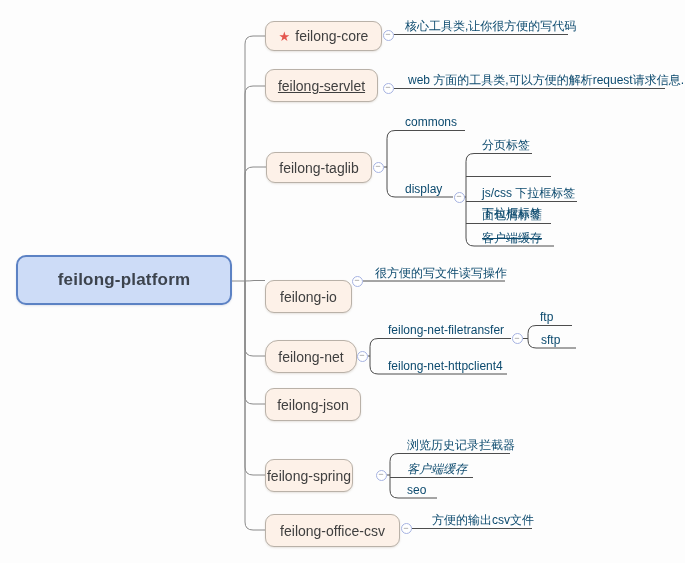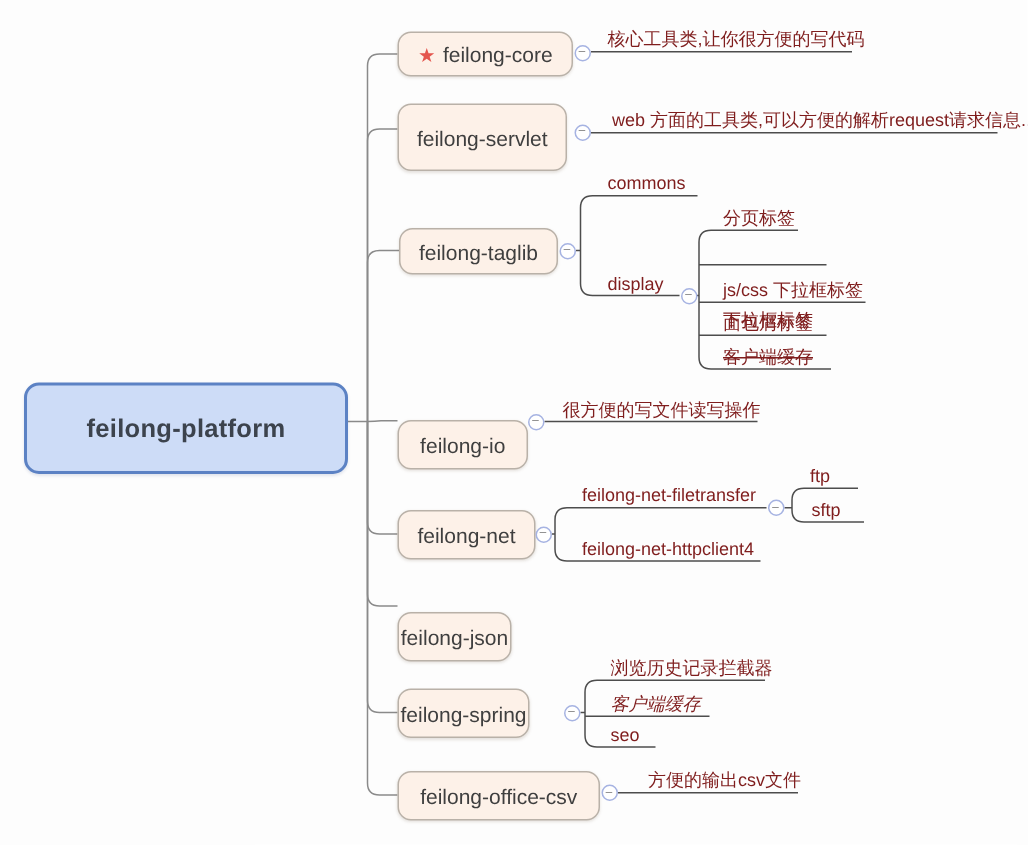--- a/index.html
+++ b/index.html
@@ -12,21 +12,21 @@
     font-size:14px;color:#3f3f3f;white-space:nowrap;box-sizing:border-box;
     box-shadow:0 1px 2px rgba(120,100,80,.18);cursor:default;
   }
   .node.root{
     background:#cddcf7;border:2px solid #5c82c4;border-radius:10px;
     font-weight:bold;font-size:17px;color:#3c434d;letter-spacing:.2px;
     box-shadow:0 1px 2px rgba(70,90,140,.15);
   }
   .star{font-size:13px;color:#e4564e;margin-right:5px;line-height:1;}
   .leaf{
-    position:absolute;z-index:3;font-size:12px;color:#7f1d1d;white-space:nowrap;line-height:13px;
+    position:absolute;z-index:3;font-size:12px;color:#0c4a6e;white-space:nowrap;line-height:13px;
   }
   .strike{text-decoration:line-through;text-decoration-thickness:1px;}
   .collapse{
     position:absolute;z-index:4;width:11px;height:11px;border-radius:50%;
     background:#ffffff;border:1px solid #a6b3e2;box-sizing:border-box;
     display:flex;align-items:center;justify-content:center;cursor:pointer;
   }
   .collapse span{font-size:9px;line-height:1;color:#8f8f8f;margin-top:-1px;}
 </style>
 </head>
@@ -72,46 +72,46 @@
       <path d="M572,325.5 H536 Q528,325.5 528,333.5 V340 Q528,348 536,348 H576"></path>
 
       <path d="M387,475 H390"></path>
       <path d="M510,453.5 H398 Q390,453.5 390,461.5 V490 Q390,498 398,498 H437"></path>
       <path d="M390,477.5 H473"></path>
 
       <path d="M412,528.5 H532"></path>
     </g>
   </svg>
 
-  <div class="node root" style="left:16px;top:255px;width:216px;height:61px;">
+  <div class="node root" style="left:16px;top:255px;width:216px;height:50px;">
     <span>feilong-platform</span>
   </div>
 
   <div class="node" style="left:265px;top:21px;width:117px;height:30px;">
     <span class="star">★</span>
     <span>feilong-core</span>
   </div>
 
-  <div class="node" style="left:265px;top:69px;width:113px;height:45px;">
+  <div class="node" style="left:265px;top:69px;width:113px;height:33px;text-decoration:underline;">
     <span>feilong-servlet</span>
   </div>
 
   <div class="node" style="left:266px;top:152px;width:106px;height:31px;">
     <span>feilong-taglib</span>
   </div>
 
   <div class="node" style="left:265px;top:280px;width:87px;height:33px;">
     <span>feilong-io</span>
   </div>
 
-  <div class="node" style="left:265px;top:340px;width:92px;height:33px;">
+  <div class="node" style="left:265px;top:340px;width:92px;height:33px;border-radius:13px;">
     <span>feilong-net</span>
   </div>
 
-  <div class="node" style="left:265px;top:388px;width:76px;height:33px;margin-top:20px;">
+  <div class="node" style="left:265px;top:388px;width:96px;height:33px;">
     <span>feilong-json</span>
   </div>
 
   <div class="node" style="left:265px;top:459px;width:88px;height:33px;">
     <span>feilong-spring</span>
   </div>
 
   <div class="node" style="left:265px;top:514px;width:135px;height:33px;">
     <span>feilong-office-csv</span>
   </div>

